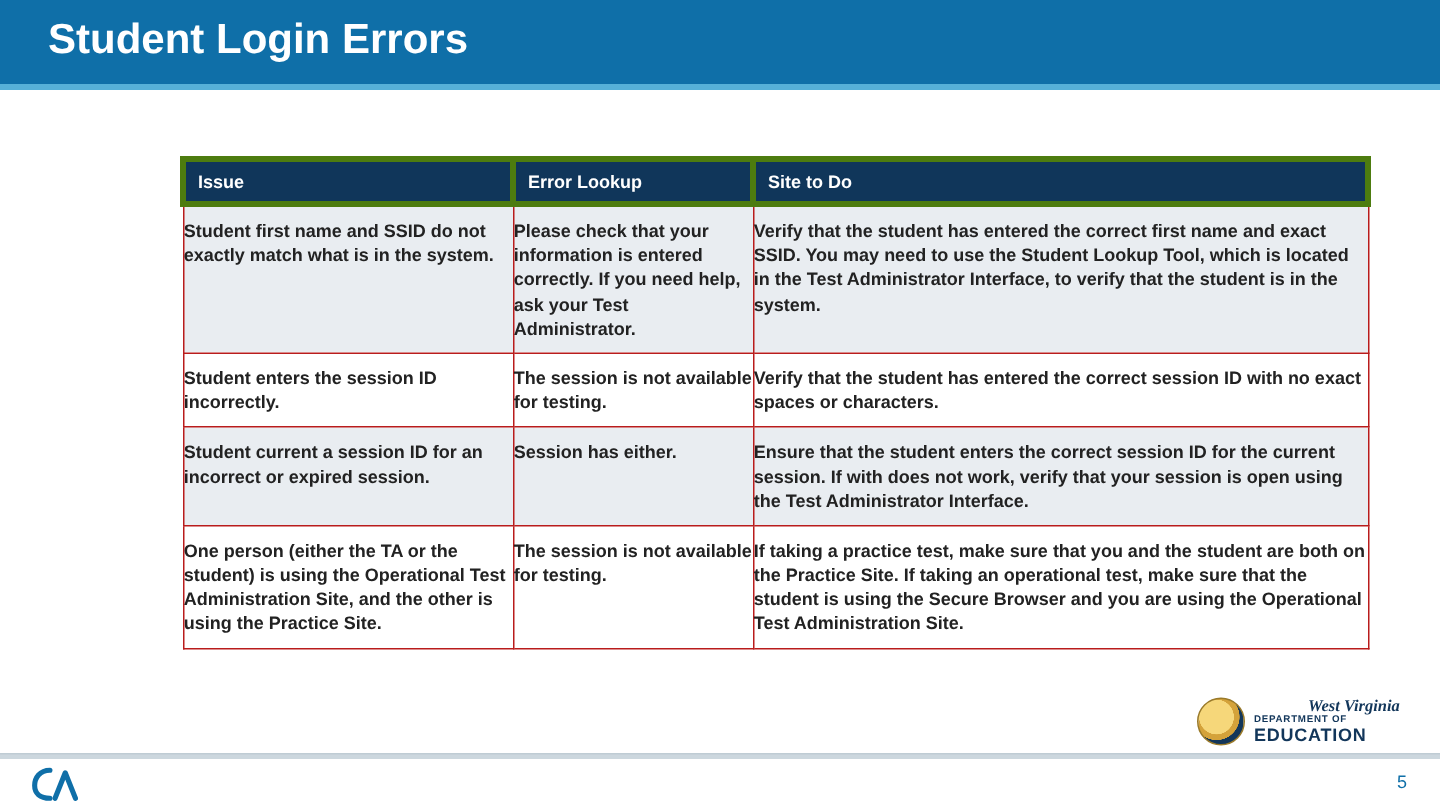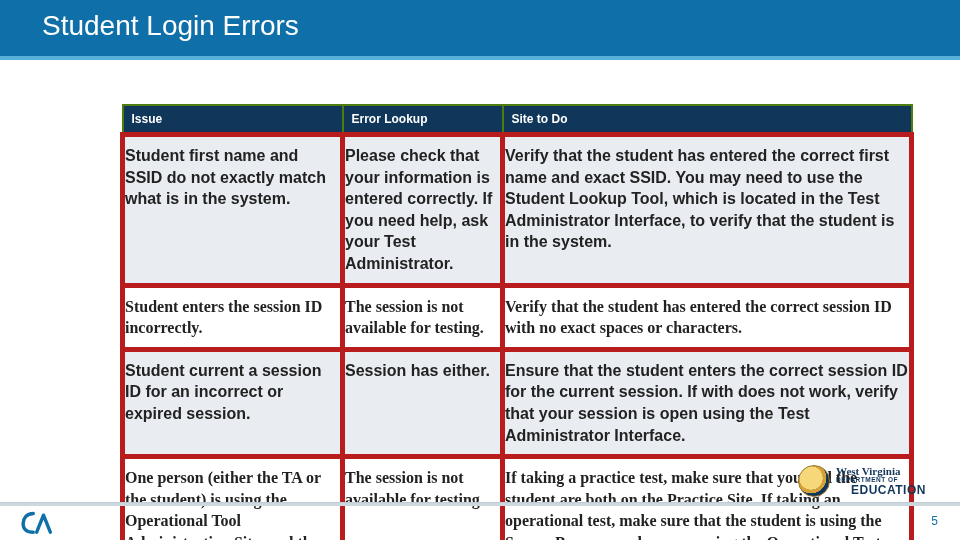--- a/index.html
+++ b/index.html
@@ -17,60 +17,59 @@
     top: 0;
     left: 0;
     right: 0;
     height: 56px;
     background: #0f6fa8;
     border-bottom: 4px solid #56b0d8;
   }
   .slide-title {
     position: absolute;
     top: 10px;
-    left: 42px;
+    left: 32px;
     color: #ffffff;
     font-size: 28px;
-    font-weight: 400;
+    font-weight: 700;
   }
   .content {
     position: absolute;
     top: 104px;
     left: 120px;
     right: 46px;
   }
   table.err {
     border-collapse: collapse;
     width: 100%;
     table-layout: fixed;
   }
   table.err th {
     background: #10365a;
     color: #ffffff;
     text-align: left;
     font-size: 12px;
     font-weight: 700;
     padding: 6px 8px;
-    border: 2px solid #4d7c0f;
+    border: 4px solid #4d7c0f;
   }
   table.err td {
-    font-size: 16px;
+    font-size: 12px;
     font-weight: 700;
     color: #222;
     padding: 8px 0;
     vertical-align: top;
-    border: 5px solid #b91c1c;
+    border: 1px solid #b91c1c;
     line-height: 1.35;
   }
   table.err tr.odd td {
     background: #e9edf1;
   }
   table.err tr.even td {
     background: #ffffff;
-    font-family: Liberation Serif, serif;
   }
   .col-issue   { width: 220px; }
   .col-msg     { width: 160px; }
   .col-todo    { width: auto; }
 
   .footer-band {
     position: absolute;
     left: 0;
     right: 0;
     bottom: 34px;
@@ -112,36 +111,37 @@
     margin-right: 6px;
     flex-shrink: 0;
   }
   .wv-text {
     display: flex;
     flex-direction: column;
     line-height: 1;
   }
   .wv-text .wv {
     font-family: Georgia, 'Times New Roman', serif;
+    font-style: italic;
     font-size: 11px;
     color: #12365a;
     font-weight: 600;
+    margin-left: 36px;
   }
   .wv-text .dept {
     font-size: 6.5px;
     letter-spacing: 0.5px;
     color: #12365a;
     font-weight: 600;
   }
   .wv-text .edu {
     font-size: 12px;
     font-weight: 800;
     color: #12365a;
     letter-spacing: 0.5px;
-    margin-left: 15px;
   }
 </style>
 </head>
 <body>
 
 <div class="header-band"></div>
 <div class="slide-title">Student Login Errors</div>
 
 <div class="content">
   <table class="err">
@@ -167,21 +167,21 @@
         <td>Student enters the session ID incorrectly.</td>
         <td>The session is not available for testing.</td>
         <td>Verify that the student has entered the correct session ID with no exact spaces or characters.</td>
       </tr>
       <tr class="odd">
         <td>Student current a session ID for an incorrect or expired session.</td>
         <td>Session has either.</td>
         <td>Ensure that the student enters the correct session ID for the current session. If with does not work, verify that your session is open using the Test Administrator Interface.</td>
       </tr>
       <tr class="even">
-        <td>One person (either the TA or the student) is using the Operational Tool Administration Site, and the other is using the Practice Site.</td>
+        <td>One person (either the TA or the student) is using the Operational Test Administration Site, and the other is using the Practice Site.</td>
         <td>The session is not available for testing.</td>
         <td>If taking a practice test, make sure that you and the student are both on the Practice Site. If taking an operational test, make sure that the student is using the Secure Browser and you are using the Operational Test Administration Site.</td>
       </tr>
     </tbody>
   </table>
 </div>
 
 <div class="wv-logo">
   <div class="wv-seal"></div>
   <div class="wv-text">

